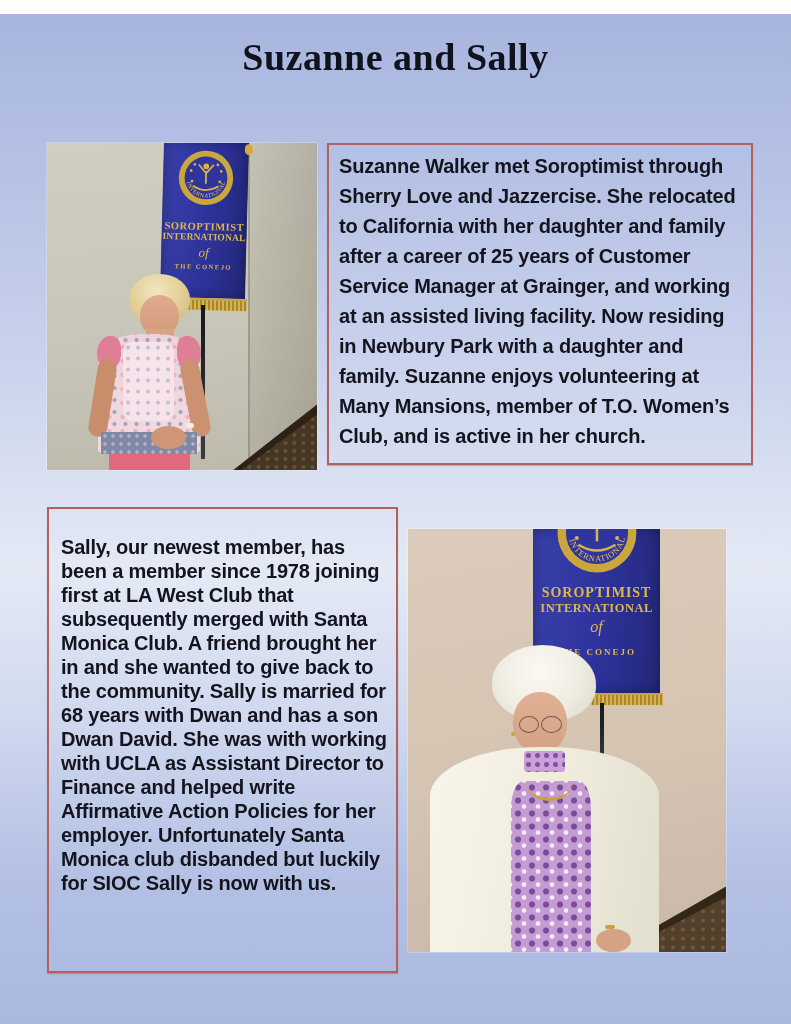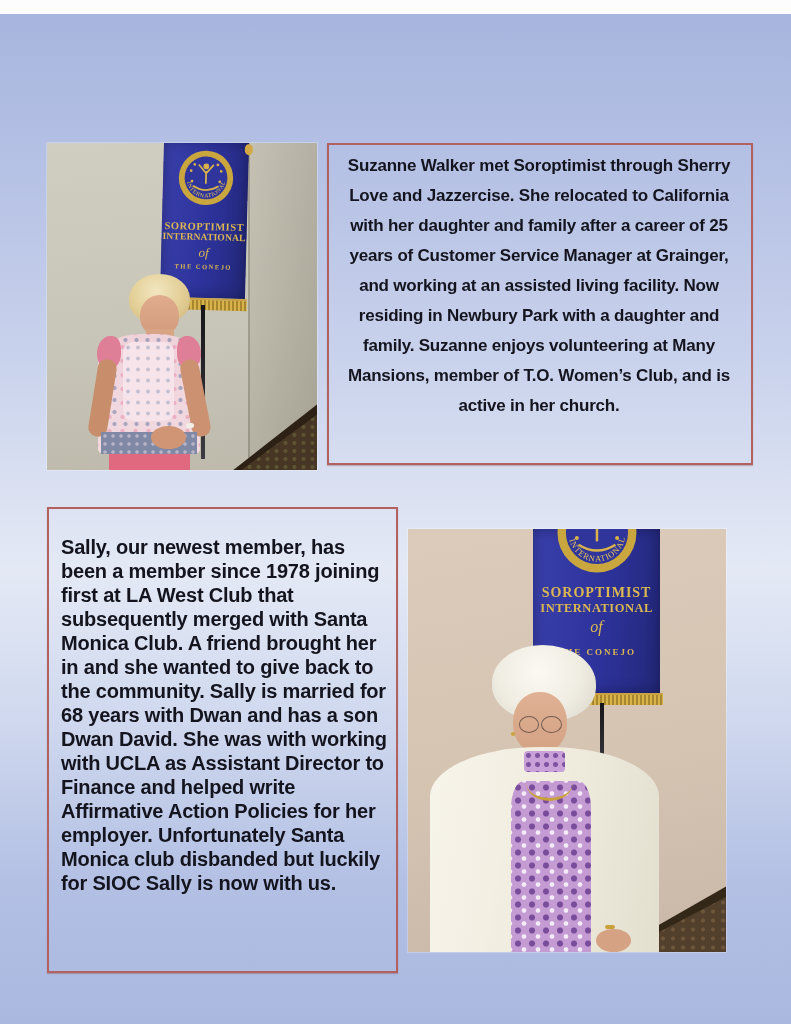--- a/index.html
+++ b/index.html
@@ -104,32 +104,33 @@
       #c49bd3;}
   #photo2 .hand{left:59%;top:94.5%;width:11%;height:5.5%;border-radius:50%;background:#d5a284;}
   #photo2 .watch{left:62%;top:93.5%;width:10px;height:4px;border-radius:2px;background:#caa23c;}
   
   .bio-box{
     position:absolute;border:2px solid #b2615e;box-sizing:border-box;
     color:#14141e;font-weight:700;overflow:hidden;
     box-shadow:0 1px 1px rgba(130,60,60,.3);
   }
   #bio1{left:327px;top:143px;width:426px;height:322px;padding:6px 12px 0 10px;
-    font-size:17px;line-height:30px;letter-spacing:-0.2px;text-align:center;}
+    font-size:20px;line-height:30px;letter-spacing:-0.2px;}
   #bio2{left:47px;top:507px;width:351px;height:466px;padding:26px 8px 0 12px;
     font-size:20px;line-height:24px;letter-spacing:-0.2px;}
   .bio-box p{margin:0;}
 </style>
 </head>
 <body>
 
 <div class="bg"></div>
 <div class="top-strip"></div>
 
 <div class="title">
+  <div>Suzanne and Sally</div>
 </div>
 
 <div class="photo" id="photo1">
   <div class="wall-right part"></div>
   <div class="wall-seam"></div>
   <div class="carpet-edge"></div>
   <div class="carpet"></div>
 
   <div class="banner">
     <svg class="emblem" viewBox="0 0 100 100">

